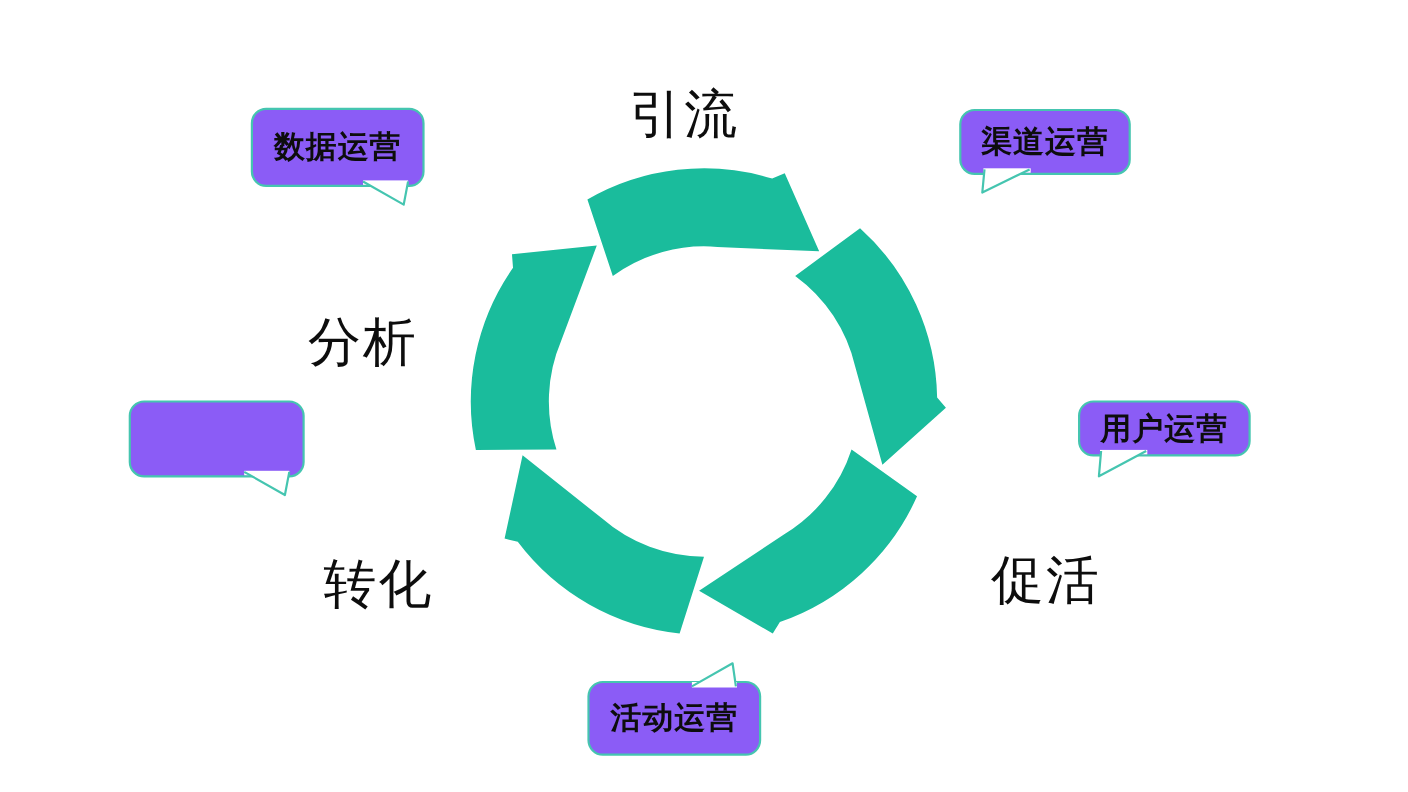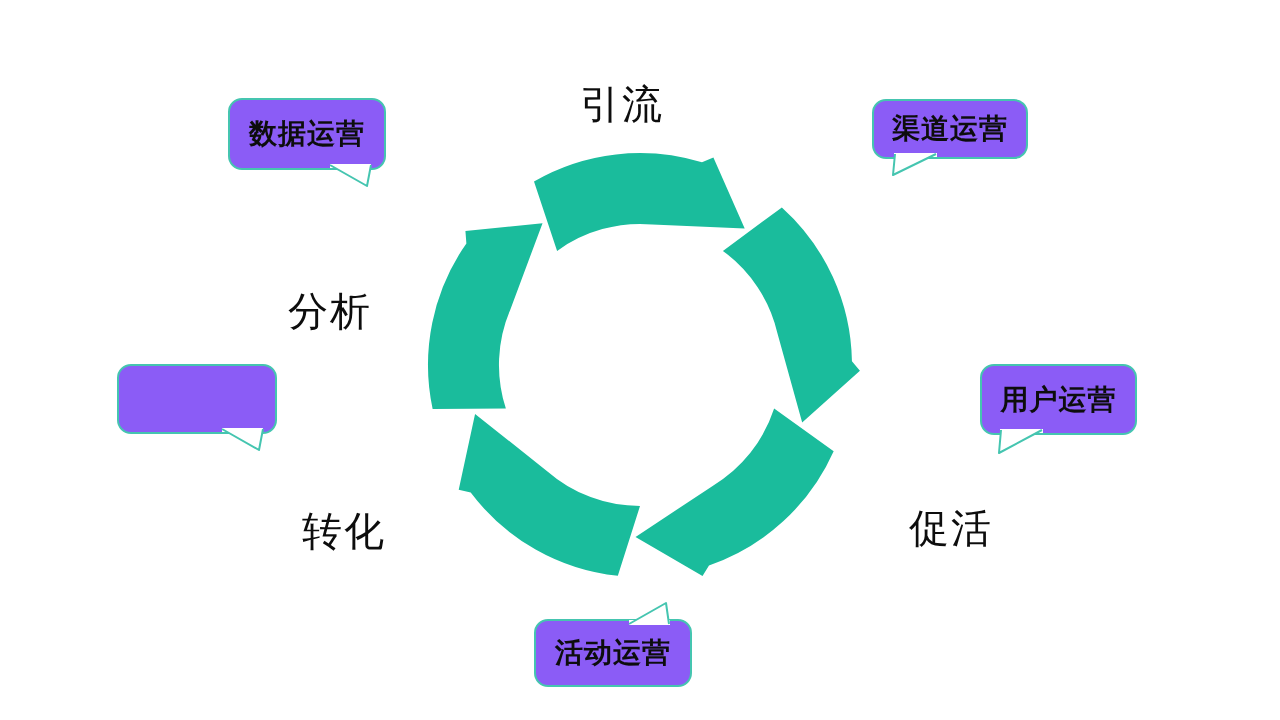--- a/index.html
+++ b/index.html
@@ -13,21 +13,21 @@
   }
 
   
   .cycle { position: absolute; left: 415px; top: 140px; width: 450px; height: 450px; }
   .cycle use { fill: var(--arrow-green, #1ABC9C); }
 
   
   .stage {
     position: absolute;
     transform: translate(-50%, -50%);
-    font-size: 40px;
+    font-size: 48px;
     font-weight: 400;
     color: var(--text, #0d0d0d);
     white-space: nowrap;
     letter-spacing: 2px;
   }
 
   
   .bubble {
     position: absolute;
     box-sizing: border-box;
@@ -93,21 +93,21 @@
   </div>
 
   <div class="bubble" style="left:872px; top:99px; width:156px; height:60px;">
     <span class="bubble-text">渠道运营</span>
     <svg class="tail bottom" style="left:16px;">
       <rect class="cover" x="4" y="0" width="43" height="4"></rect>
       <path class="edge" d="M 46 1 L 3 22 L 5 1"></path>
     </svg>
   </div>
 
-  <div class="bubble" style="left:980px; top:364px; width:157px; height:71px;text-align:center;">
+  <div class="bubble" style="left:980px; top:364px; width:157px; height:51px;text-align:center;">
     <span class="bubble-text">用户运营</span>
     <svg class="tail bottom" style="left:14px;">
       <rect class="cover" x="4" y="0" width="43" height="4"></rect>
       <path class="edge" d="M 46 1 L 3 24 L 5 1"></path>
     </svg>
   </div>
 
   <div class="bubble" style="left:117px; top:364px; width:160px; height:70px;">
     <svg class="tail bottom" style="left:100px;">
       <rect class="cover" x="3" y="0" width="41" height="4"></rect>

